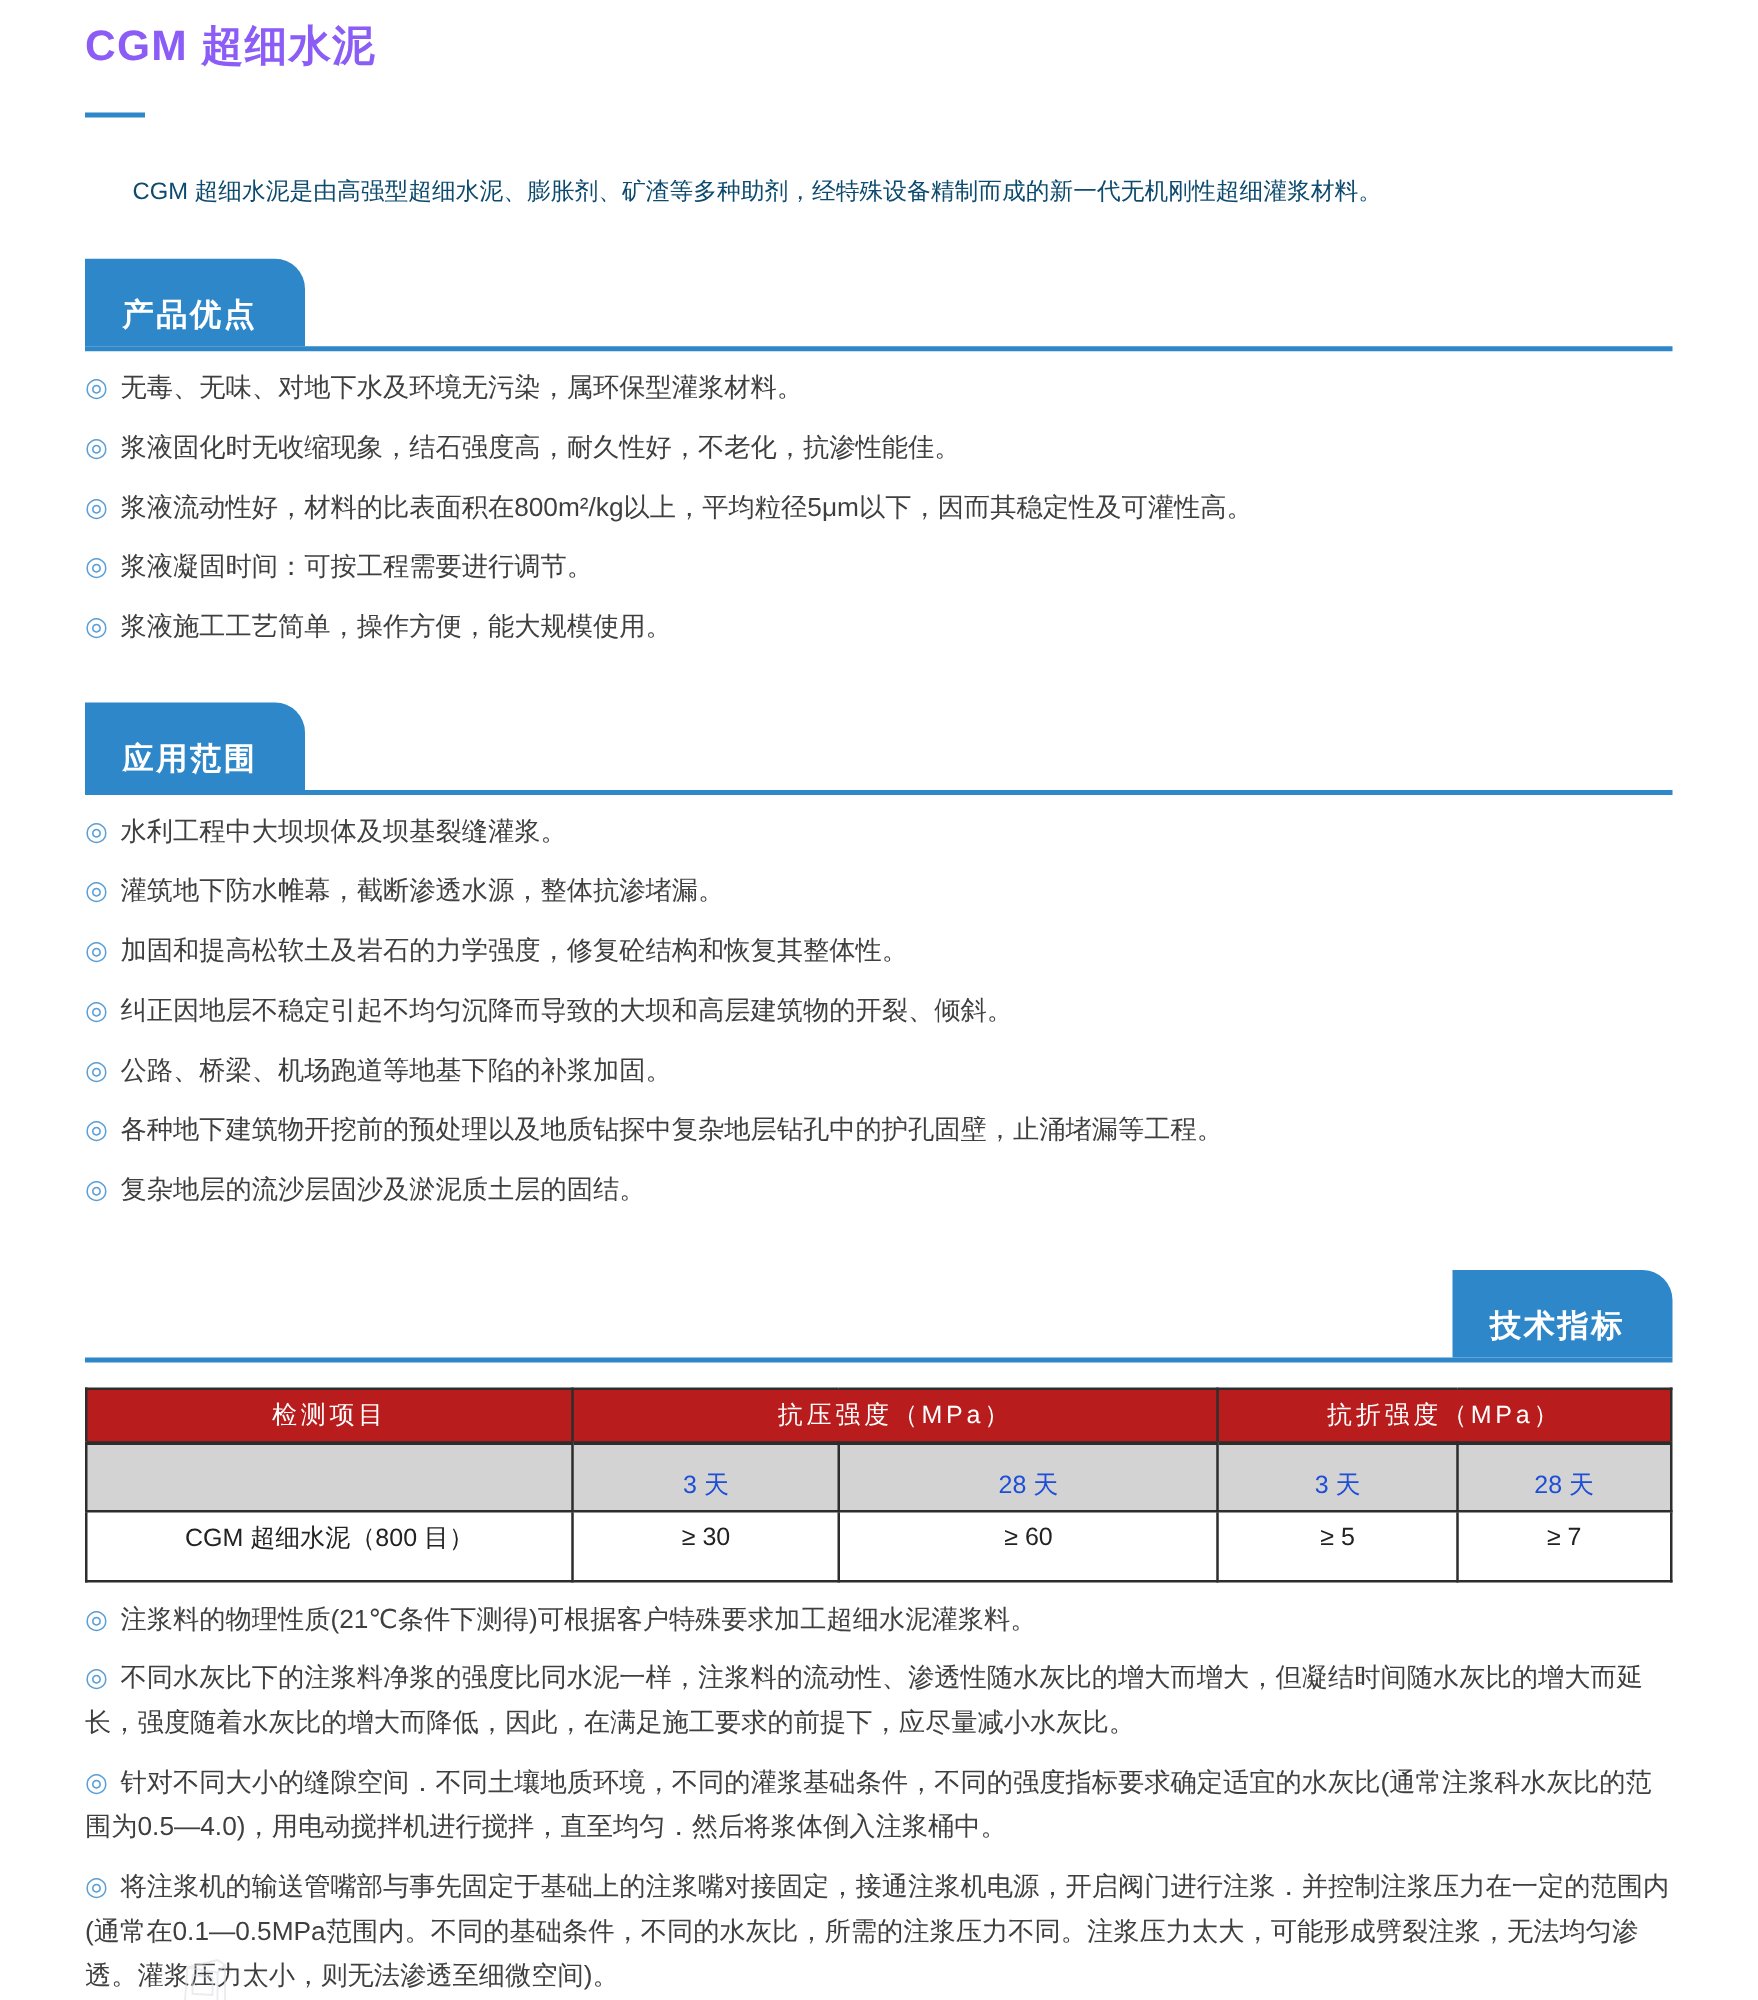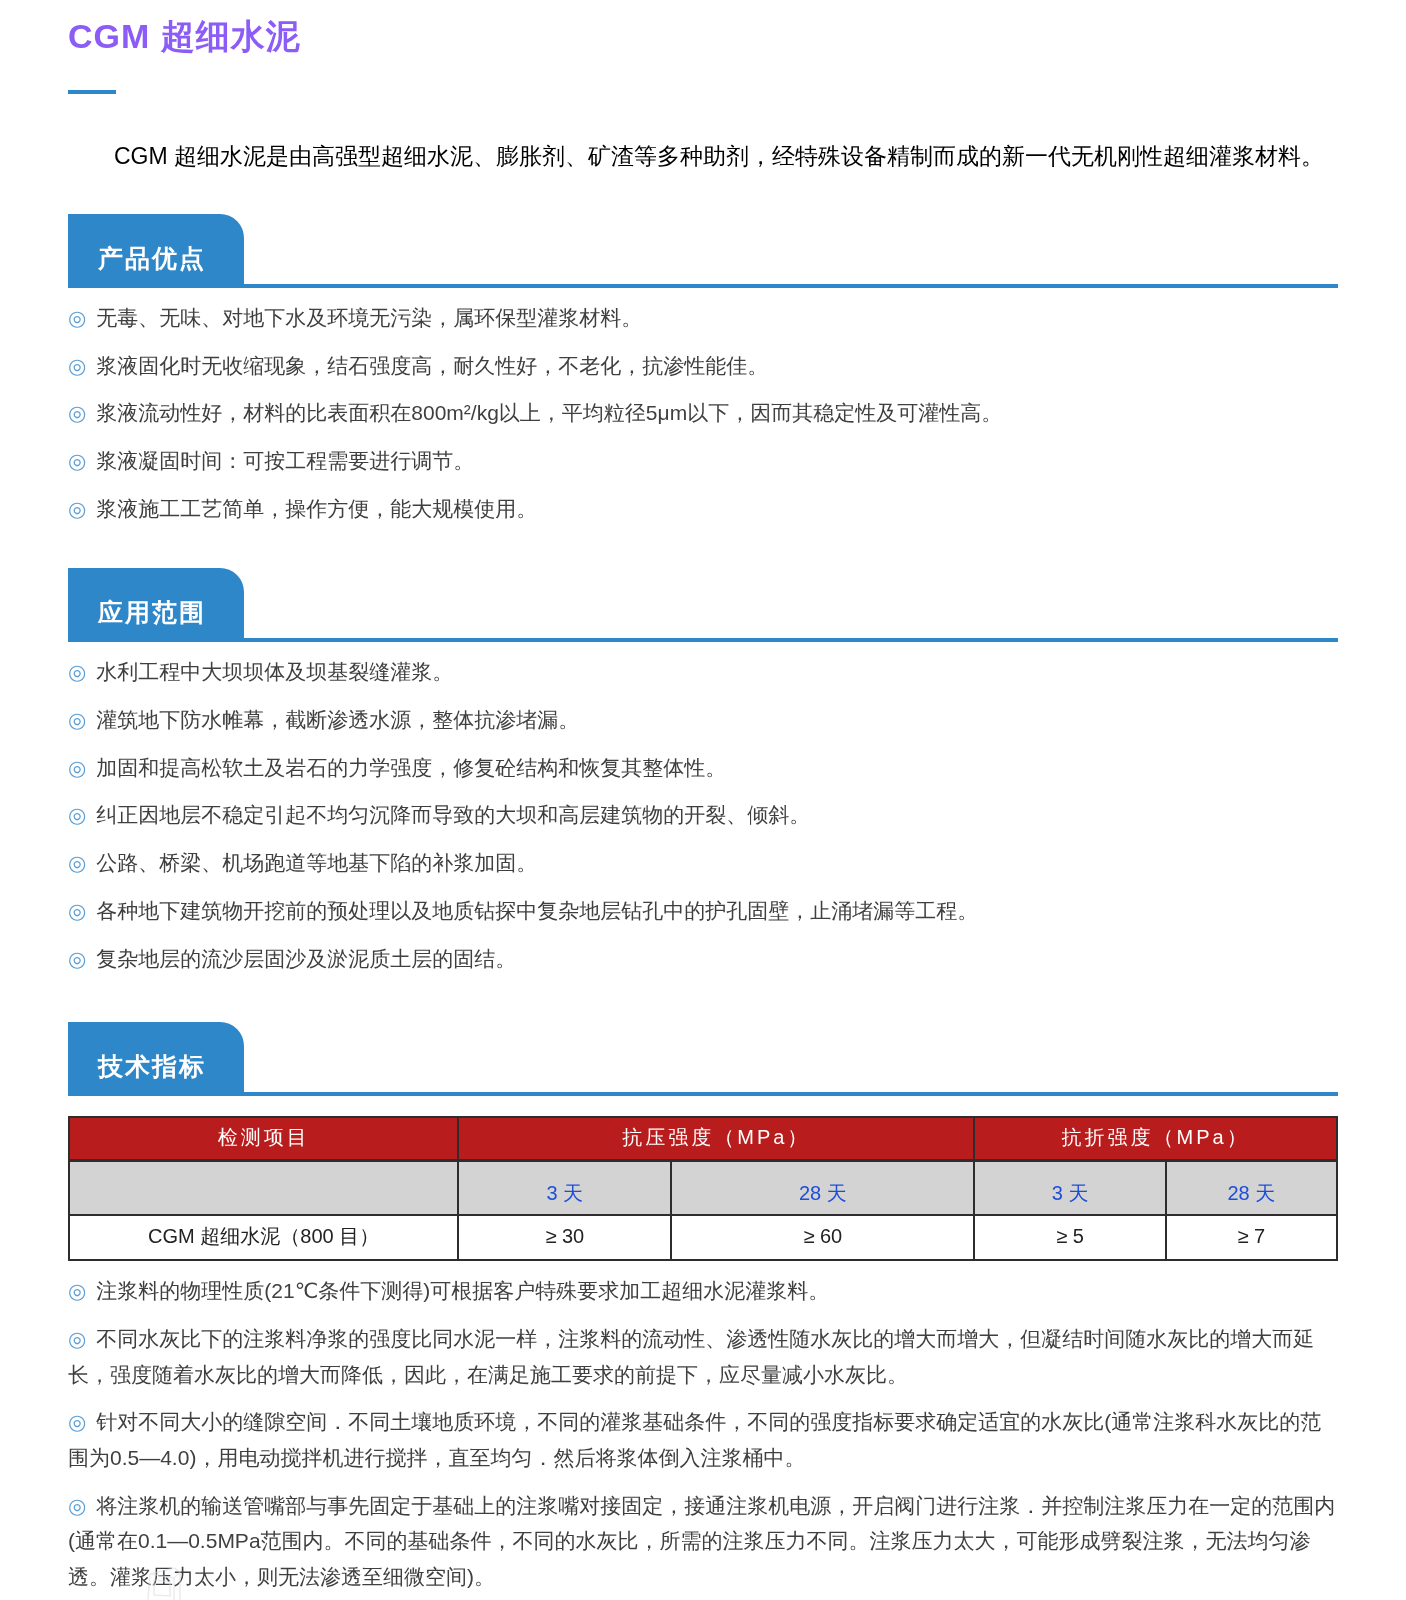--- a/index.html
+++ b/index.html
@@ -22,22 +22,22 @@
     font-weight: bold;
     letter-spacing: 1px;
   }
   .title-underline {
     width: 48px; height: 4px;
     background: #2E87C8;
     margin-top: 30px;
   }
   .intro {
     margin-top: 44px;
-    font-size: 23px;
-    color: #000000;
+    font-size: 19px;
+    color: #0c4a6e;
     line-height: 1.65;
     text-indent: 2em;
   }
   
   .sec-header {
     border-bottom: 4px solid #2E87C8;
     margin-top: 42px;
   }
   .sec-tab {
     display: inline-block;
@@ -87,21 +87,21 @@
     background: #D3D3D3;
     font-weight: normal;
     font-size: 20px;
     color: #1d4ed8;
     padding: 18px 0 7px 0;
   }
   tr.data-row td {
     background: #ffffff;
     font-size: 20px;
     color: #222222;
-    padding: 7px 0 9px 0;
+    padding: 7px 0 20px 0;
   }
   
   .bag-watermark {
     position: absolute;
     left: 136px;
     top: 1566px;
     opacity: 0.55;
   }
 </style>
 </head>
@@ -131,21 +131,21 @@
   <div class="bullets">
     <p class="bullet"><span class="mark">◎</span><span>水利工程中大坝坝体及坝基裂缝灌浆。</span></p>
     <p class="bullet"><span class="mark">◎</span><span>灌筑地下防水帷幕，截断渗透水源，整体抗渗堵漏。</span></p>
     <p class="bullet"><span class="mark">◎</span><span>加固和提高松软土及岩石的力学强度，修复砼结构和恢复其整体性。</span></p>
     <p class="bullet"><span class="mark">◎</span><span>纠正因地层不稳定引起不均匀沉降而导致的大坝和高层建筑物的开裂、倾斜。</span></p>
     <p class="bullet"><span class="mark">◎</span><span>公路、桥梁、机场跑道等地基下陷的补浆加固。</span></p>
     <p class="bullet"><span class="mark">◎</span><span>各种地下建筑物开挖前的预处理以及地质钻探中复杂地层钻孔中的护孔固壁，止涌堵漏等工程。</span></p>
     <p class="bullet"><span class="mark">◎</span><span>复杂地层的流沙层固沙及淤泥质土层的固结。</span></p>
   </div>
 
-  <div class="sec-header" style="margin-top:46px;">
+  <div class="sec-header" style="margin-top:46px;text-align:right;">
     <span class="sec-tab">技术指标</span>
   </div>
   <div class="spec-table-wrap">
     <table class="spec-table">
       <colgroup>
         <col style="width:30.7%">
           <col style="width:16.8%">
           <col style="width:23.9%">
           <col style="width:15.1%">
           <col style="width:13.5%">

